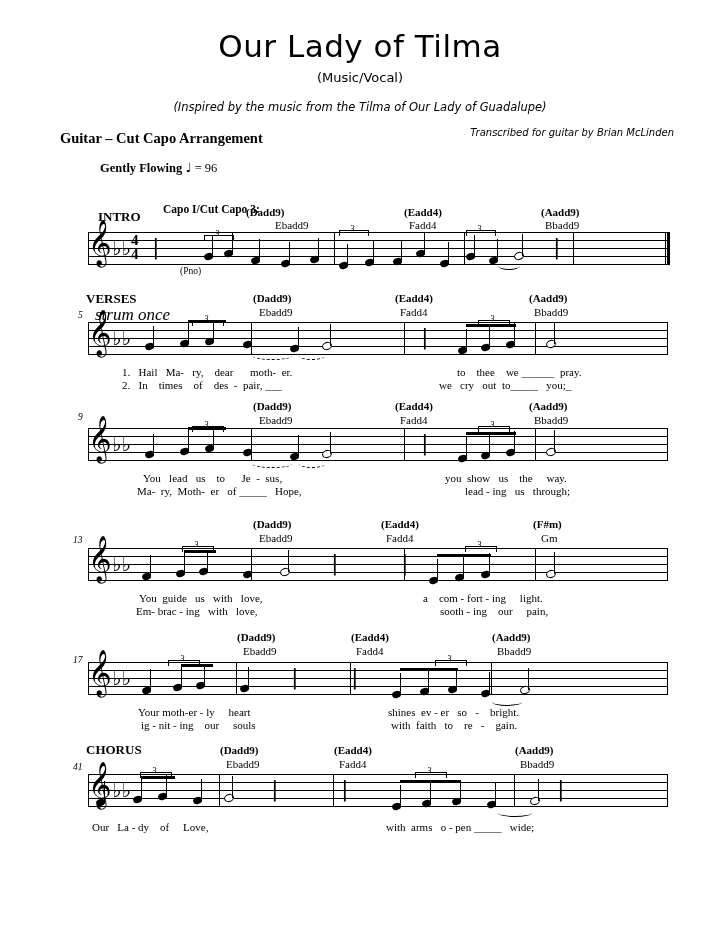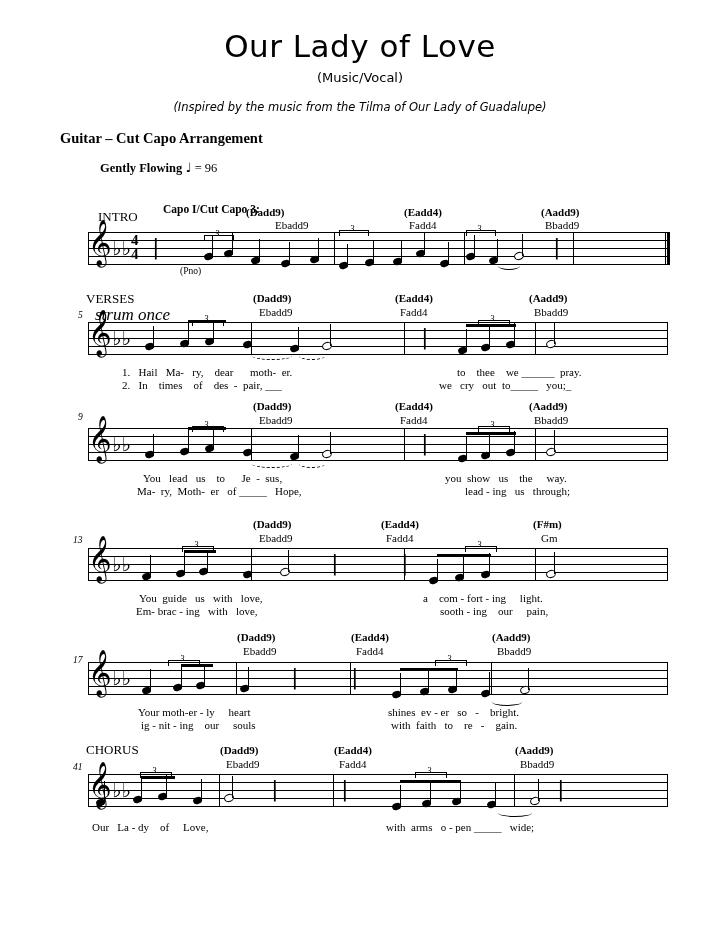--- a/index.html
+++ b/index.html
@@ -165,21 +165,21 @@
     position: absolute;
     font-family: "Liberation Serif", serif;
     font-size: 9.5px;
     font-style: italic;
   }
 
   .section-label {
     position: absolute;
     font-family: "Liberation Serif", serif;
     font-size: 13px;
-    font-weight: 400;
+    font-weight: 700;
   }
 
   
   .chordline {
     position: absolute;
     left: 0; width: 720px; height: 14px;
   }
   .chord {
     position: absolute;
     font-family: "Liberation Serif", serif;
@@ -252,25 +252,26 @@
     height: 7px;
     border-bottom: 1.2px dashed #000;
     border-radius: 50%;
   }
 </style>
 </head>
 <body>
 
 <div class="page">
 
-  <div class="title">Our Lady of Love</div>
+  <div class="title">Our Lady of Tilma</div>
   <div class="subtitle">(Music/Vocal)</div>
   <div class="inspired">(Inspired by the music from the Tilma of Our Lady of Guadalupe)</div>
   <div class="arrangement">Guitar – Cut Capo Arrangement</div>
   <div class="credits">
+    <div>Transcribed for guitar by Brian McLinden</div>
   </div>
   <div class="tempo">
     <span>Gently Flowing</span>
     <span class="note-glyph">♩</span>
     <span class="eq">= 96</span>
   </div>
   <div class="capo">Capo I/Cut Capo 3:</div>
   <div class="pno">(Pno)</div>
   <div class="strum">strum once</div>
 

